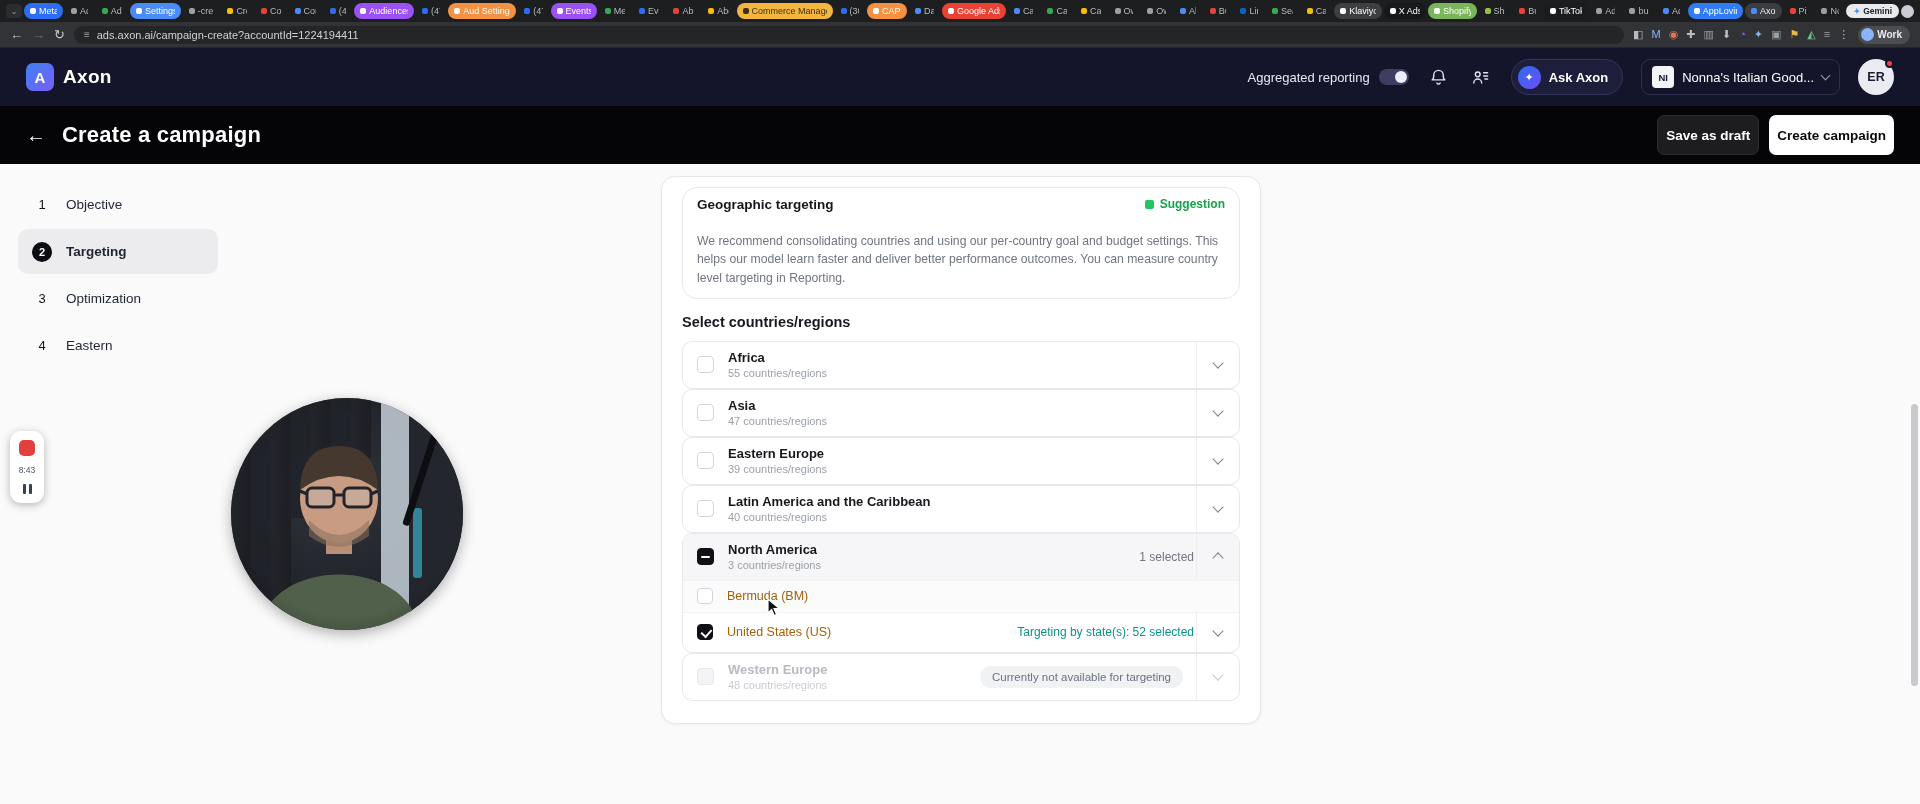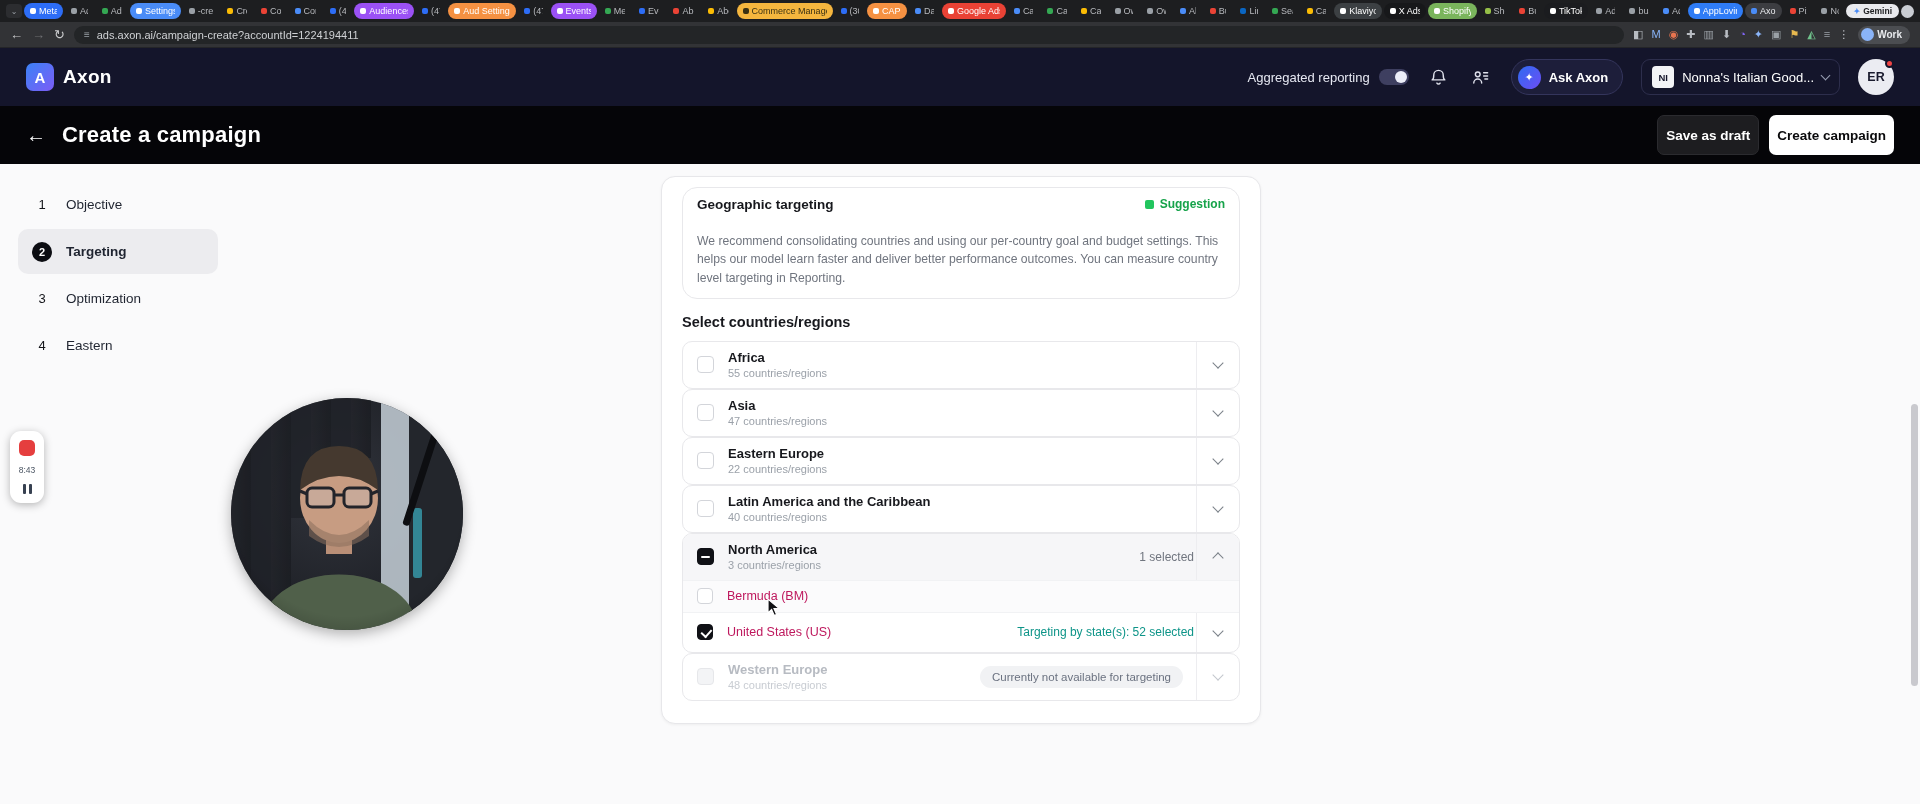--- a/index.html
+++ b/index.html
@@ -103,21 +103,21 @@
   .row-badge{font-size:11.5px;color:#6b7280;background:#f1f2f4;border-radius:999px;padding:5px 12px;margin-right:13px;white-space:nowrap;}
   .vdiv{width:1px;height:100%;background:#ededf0;}
   .chev-cell{width:42px;height:100%;display:grid;place-items:center;}
   .chev-i{display:inline-block;width:8px;height:8px;border-right:1.7px solid #7a8088;border-bottom:1.7px solid #7a8088;transform:rotate(45deg);margin-top:-3px;}
   .chev-i.up{transform:rotate(225deg);margin-top:3px;}
   .chev-i.lt{border-color:#c3c7cd;}
   .sub-row{height:32px;display:flex;align-items:center;padding-left:14px;border-top:1px solid #f1f2f4;}
   .sub-row.shade{background:#fbfbfc;}
   .sub-row.us{height:40px;}
   .sub-row .cb{width:16px;height:16px;}
-  .sub-name{font-size:12.5px;color:#be185d;}
+  .sub-name{font-size:12.5px;color:#a16207;}
 
   
   .v-scrollbar{position:absolute;right:2px;top:404px;width:7px;height:282px;border-radius:4px;background:#c9c9ce;}
   .webcam{position:absolute;left:231px;top:398px;width:232px;height:232px;border-radius:50%;overflow:hidden;box-shadow:0 4px 14px rgba(0,0,0,.3);z-index:40;}
   .recorder{position:absolute;left:10px;top:431px;width:34px;height:72px;background:#fff;border-radius:11px;box-shadow:0 2px 9px rgba(0,0,0,.28);display:flex;flex-direction:column;align-items:center;justify-content:space-evenly;z-index:50;}
   .rec-stop{width:16px;height:16px;border-radius:5px;background:#e53e3e;}
   .rec-time{font-size:8.5px;color:#4b5563;}
   .rec-pause{display:flex;gap:3px;}
   .rec-pause span{width:3px;height:10px;background:#374151;border-radius:1px;}
   .cursor{position:absolute;left:767px;top:598px;z-index:60;}
@@ -467,21 +467,21 @@
               </span>
             </div>
         </div>
       </div>
 
       <div class="region-box">
         <div class="region-row">
           <span class="cb"></span>
           <div class="region-text">
             <span class="region-name">Eastern Europe</span>
-            <span class="region-count">22 countries/regions</span>
+            <span class="region-count">39 countries/regions</span>
           </div>
           <div class="row-right">
               <span class="vdiv"></span>
             <span class="chev-cell">
                 <span class="chev-i"></span>
               </span>
             </div>
         </div>
       </div>
 

